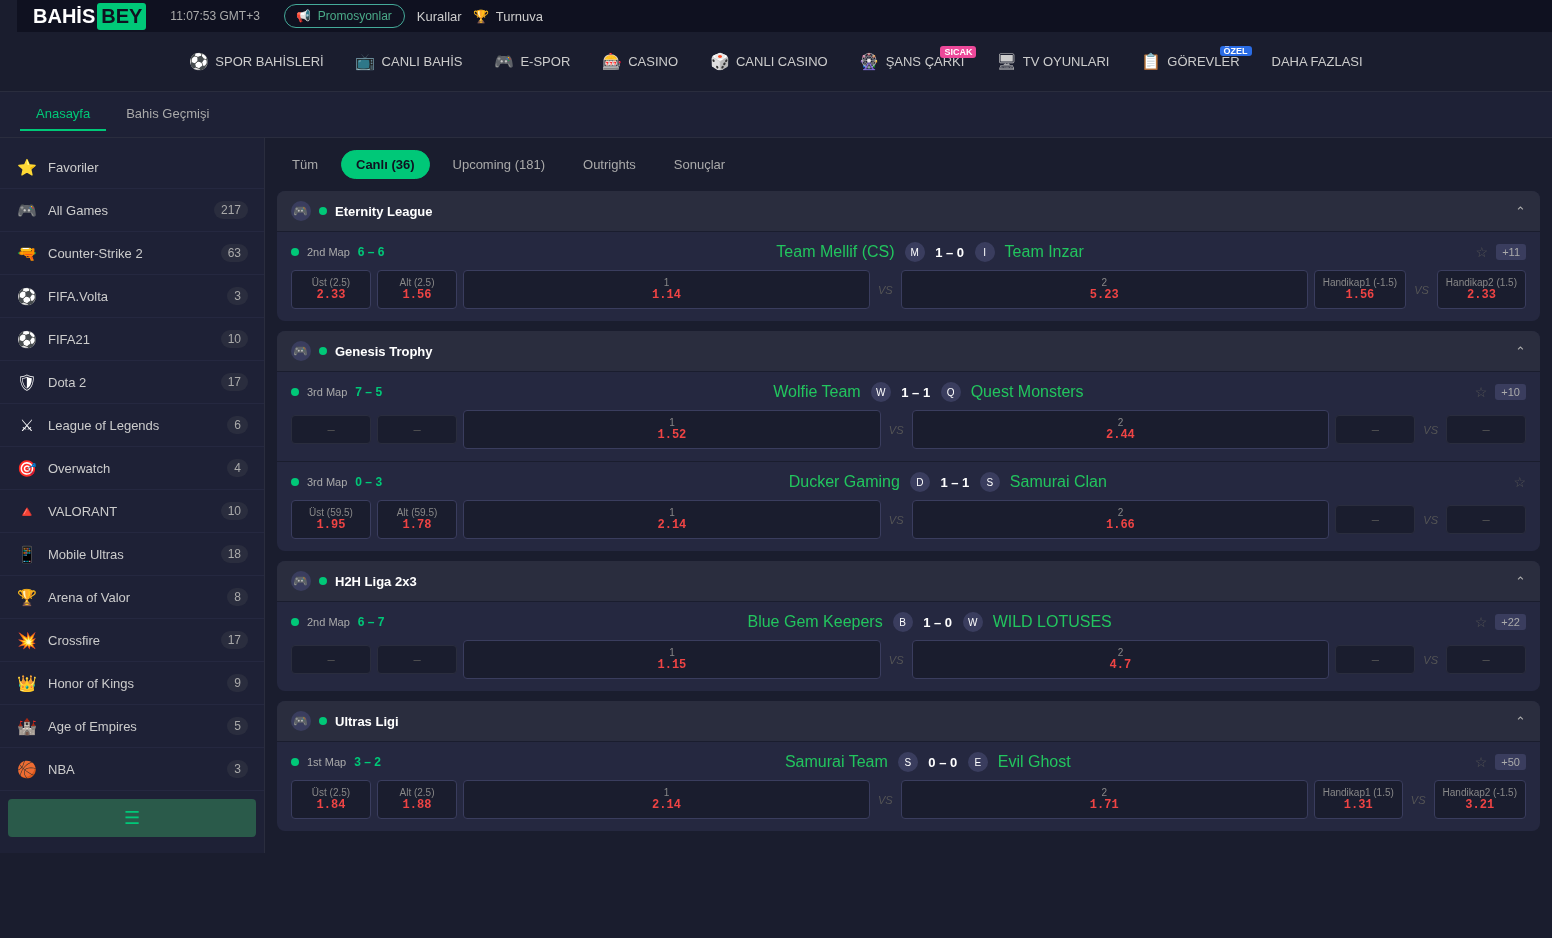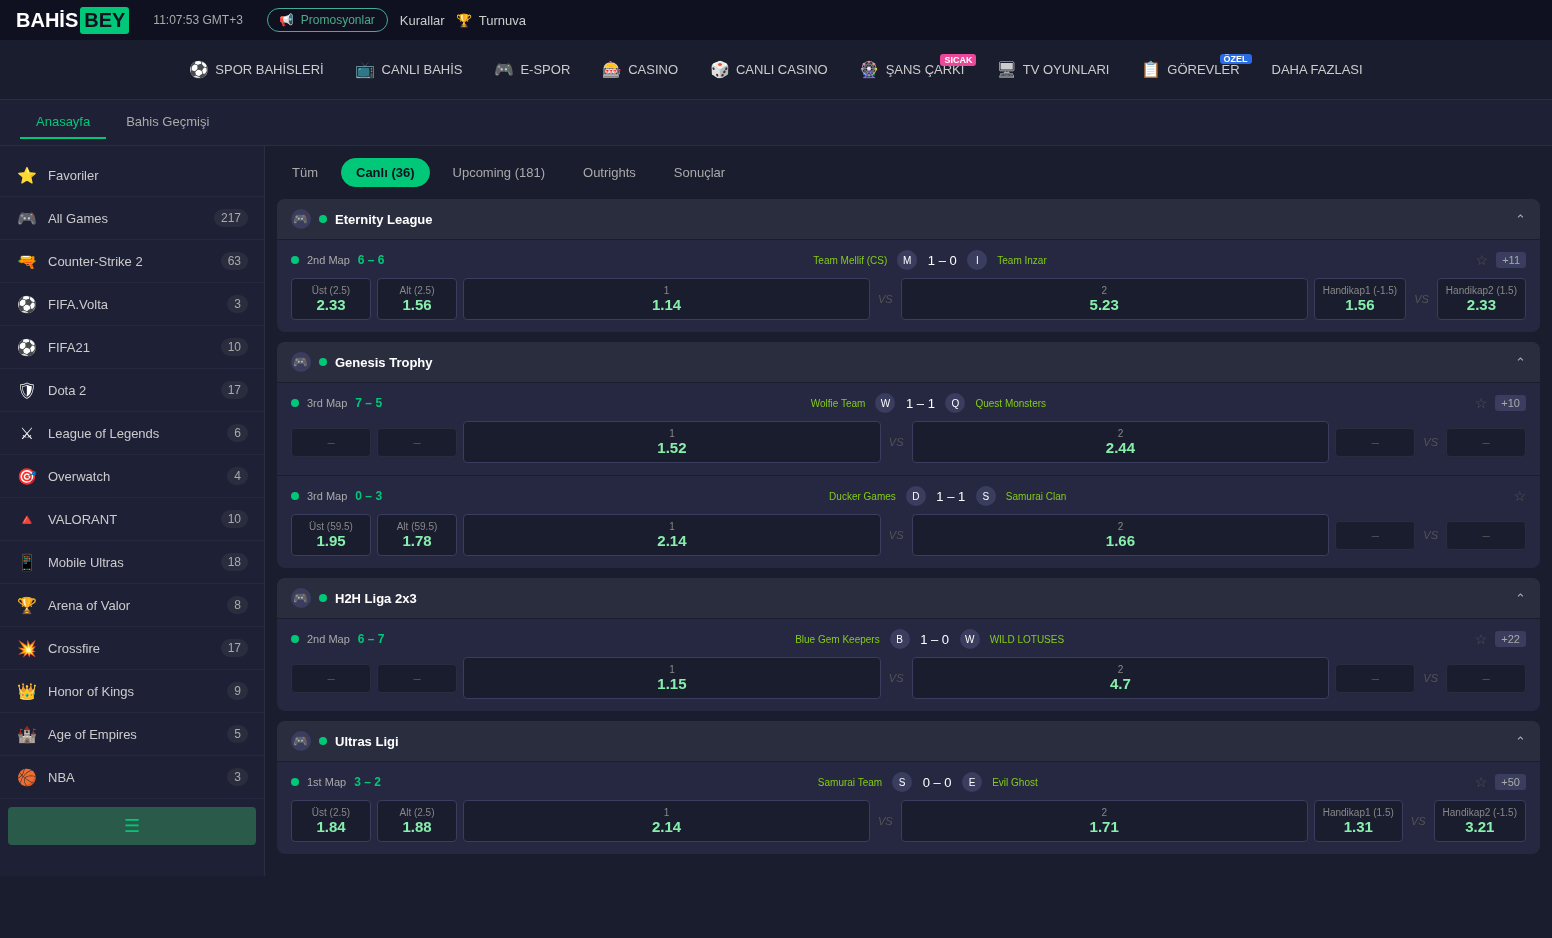--- a/index.html
+++ b/index.html
@@ -1,19 +1,19 @@
 <!DOCTYPE html>
 <html><head>
   <meta charset="utf-8">
   <style>
     * { margin: 0; padding: 0; box-sizing: border-box; }
     body { font-family: 'Arial', sans-serif; background: #1a1d2e; color: #fff; font-size: 13px; overflow-x: hidden; }
 
     
-    .topbar { background: #0f1120; display: flex; align-items: center; padding: 0 16px; height: 40px; gap: 16px; }
+    .topbar { background: #0f1120; display: flex; align-items: center; padding: 0 16px; height: 32px; gap: 16px; margin-left: 17px; }
     .logo { display: flex; align-items: center; gap: 2px; font-weight: 900; font-size: 20px; }
     .logo-bahis { color: #fff; }
     .logo-bey { background: #00c878; color: #0f1120; padding: 2px 4px; border-radius: 3px; }
     .topbar-time { color: #aaa; font-size: 12px; margin-left: 8px; }
     .topbar-actions { display: flex; align-items: center; gap: 12px; margin-left: 8px; }
     .promo-btn { background: transparent; border: 1px solid #4a9; color: #4aaa88; padding: 4px 12px; border-radius: 16px; cursor: pointer; font-size: 12px; display: flex; align-items: center; gap: 6px; }
     .kurallar-btn { background: transparent; border: none; color: #ccc; cursor: pointer; font-size: 13px; }
     .turnuva-btn { background: transparent; border: none; color: #ccc; cursor: pointer; font-size: 13px; display: flex; align-items: center; gap: 6px; }
 
     
@@ -53,35 +53,35 @@
     .league-icon { width: 20px; height: 20px; background: #3a3d5e; border-radius: 50%; display: flex; align-items: center; justify-content: center; font-size: 12px; }
     .league-name { flex: 1; font-weight: bold; font-size: 13px; color: #fff; }
     .league-live-dot { width: 8px; height: 8px; background: #00c878; border-radius: 50%; }
     .league-collapse { color: #aaa; cursor: pointer; }
 
     
     .match-block { padding: 10px 14px 12px; border-top: 1px solid #1a1d2e; }
     .match-info { display: flex; align-items: center; gap: 8px; margin-bottom: 8px; }
     .match-map { color: #aaa; font-size: 11px; }
     .match-score { color: #00c878; font-size: 12px; font-weight: bold; }
-    .team-name { font-size: 10px; color: #84cc16; }
+    .team-name { font-size: 16px; color: #22c55e; }
     .team-logo { width: 20px; height: 20px; background: #3a3d5e; border-radius: 50%; display: flex; align-items: center; justify-content: center; font-size: 10px; }
     .star-btn { background: none; border: none; color: #555; cursor: pointer; font-size: 14px; }
     .more-btn { background: #3a3d5e; border: none; color: #aaa; cursor: pointer; font-size: 11px; padding: 2px 6px; border-radius: 3px; }
 
     
     .odds-row { display: flex; align-items: center; gap: 6px; }
     .odd-btn { background: #1a1d2e; border: 1px solid #3a3d5e; border-radius: 4px; padding: 6px 8px; cursor: pointer; min-width: 80px; font-size: 11px; color: #ccc; }
     .odd-label { color: #888; font-size: 10px; display: block; }
-    .odd-value { color: #86efac; font-size: 15px; font-weight: bold; display: block; }
+    .odd-value { color: #ef4444; font-size: 12px; font-weight: bold; display: block; font-family: Liberation Mono, monospace; }
     .odd-wide { flex: 1; min-width: 140px; }
     .odds-empty { background: #1a1d2e; border: 1px solid #2a2d3e; border-radius: 4px; padding: 6px 8px; min-width: 80px; color: #555; text-align: center; font-size: 13px; }
     .match-full-row { display: flex; align-items: center; gap: 6px; flex-wrap: nowrap; }
 
-    .score-display { color: #fff; font-size: 13px; font-weight: normal; text-align: center; min-width: 30px; }
+    .score-display { color: #fff; font-size: 13px; font-weight: bold; text-align: center; min-width: 30px; }
 
     
     .vs-sep { color: #555; font-size: 11px; padding: 0 2px; font-style: italic; }
   </style>
 </head>
 <body>
 
 <div class="topbar">
   <div class="logo">
     <span class="logo-bahis">BAHİS</span>
@@ -330,21 +330,21 @@
           <div class="odds-empty">–</div>
         </div>
       </div>
 
       <div class="match-block">
         <div class="match-info">
           <span style="width:8px;height:8px;background:#00c878;border-radius:50%;display:inline-block;"></span>
           <span class="match-map">3rd Map</span>
           <span class="match-score">0 – 3</span>
           <div style="flex:1;display:flex;align-items:center;justify-content:center;gap:10px;">
-            <span class="team-name">Ducker Games</span>
+            <span class="team-name">Ducker Gaming</span>
             <div class="team-logo">D</div>
             <span class="score-display">1 – 1</span>
             <div class="team-logo">S</div>
             <span class="team-name">Samurai Clan</span>
           </div>
           <button class="star-btn">☆</button>
         </div>
         <div class="odds-row match-full-row">
           <button class="odd-btn">
             <span class="odd-label">Üst (59.5)</span>

